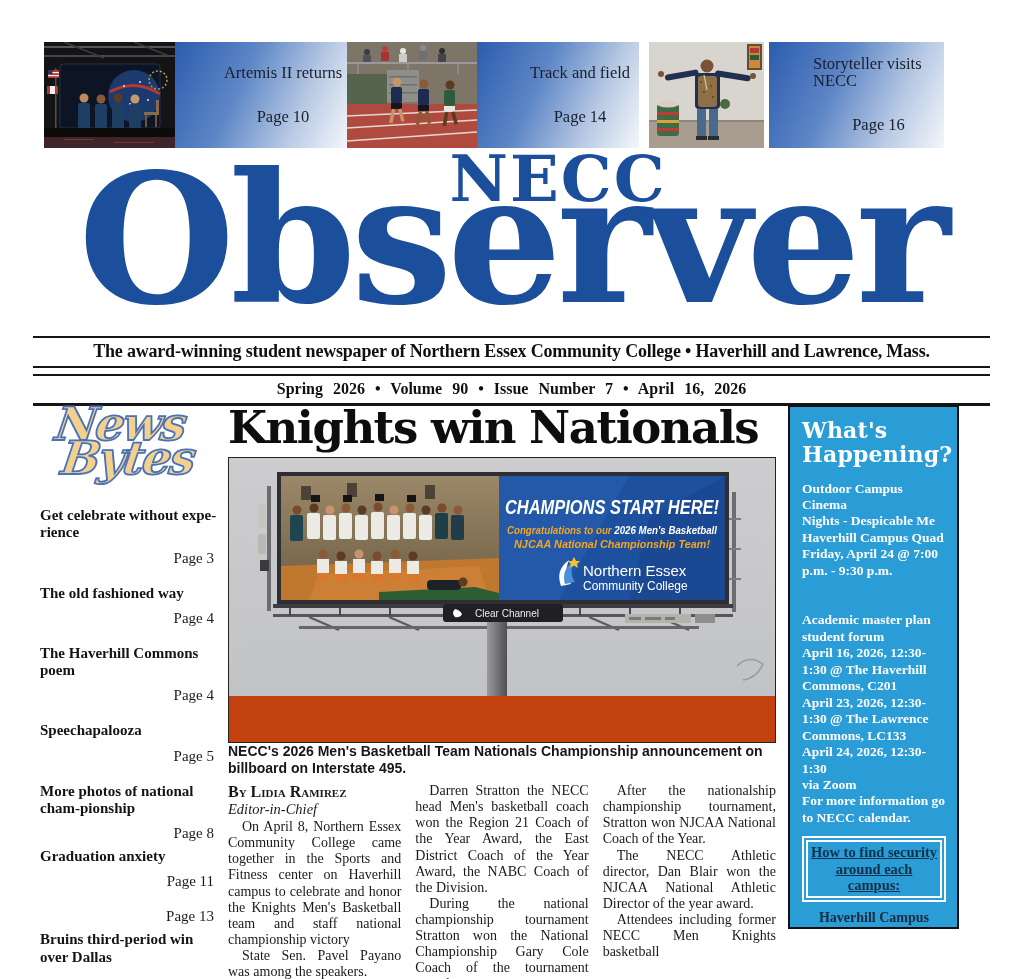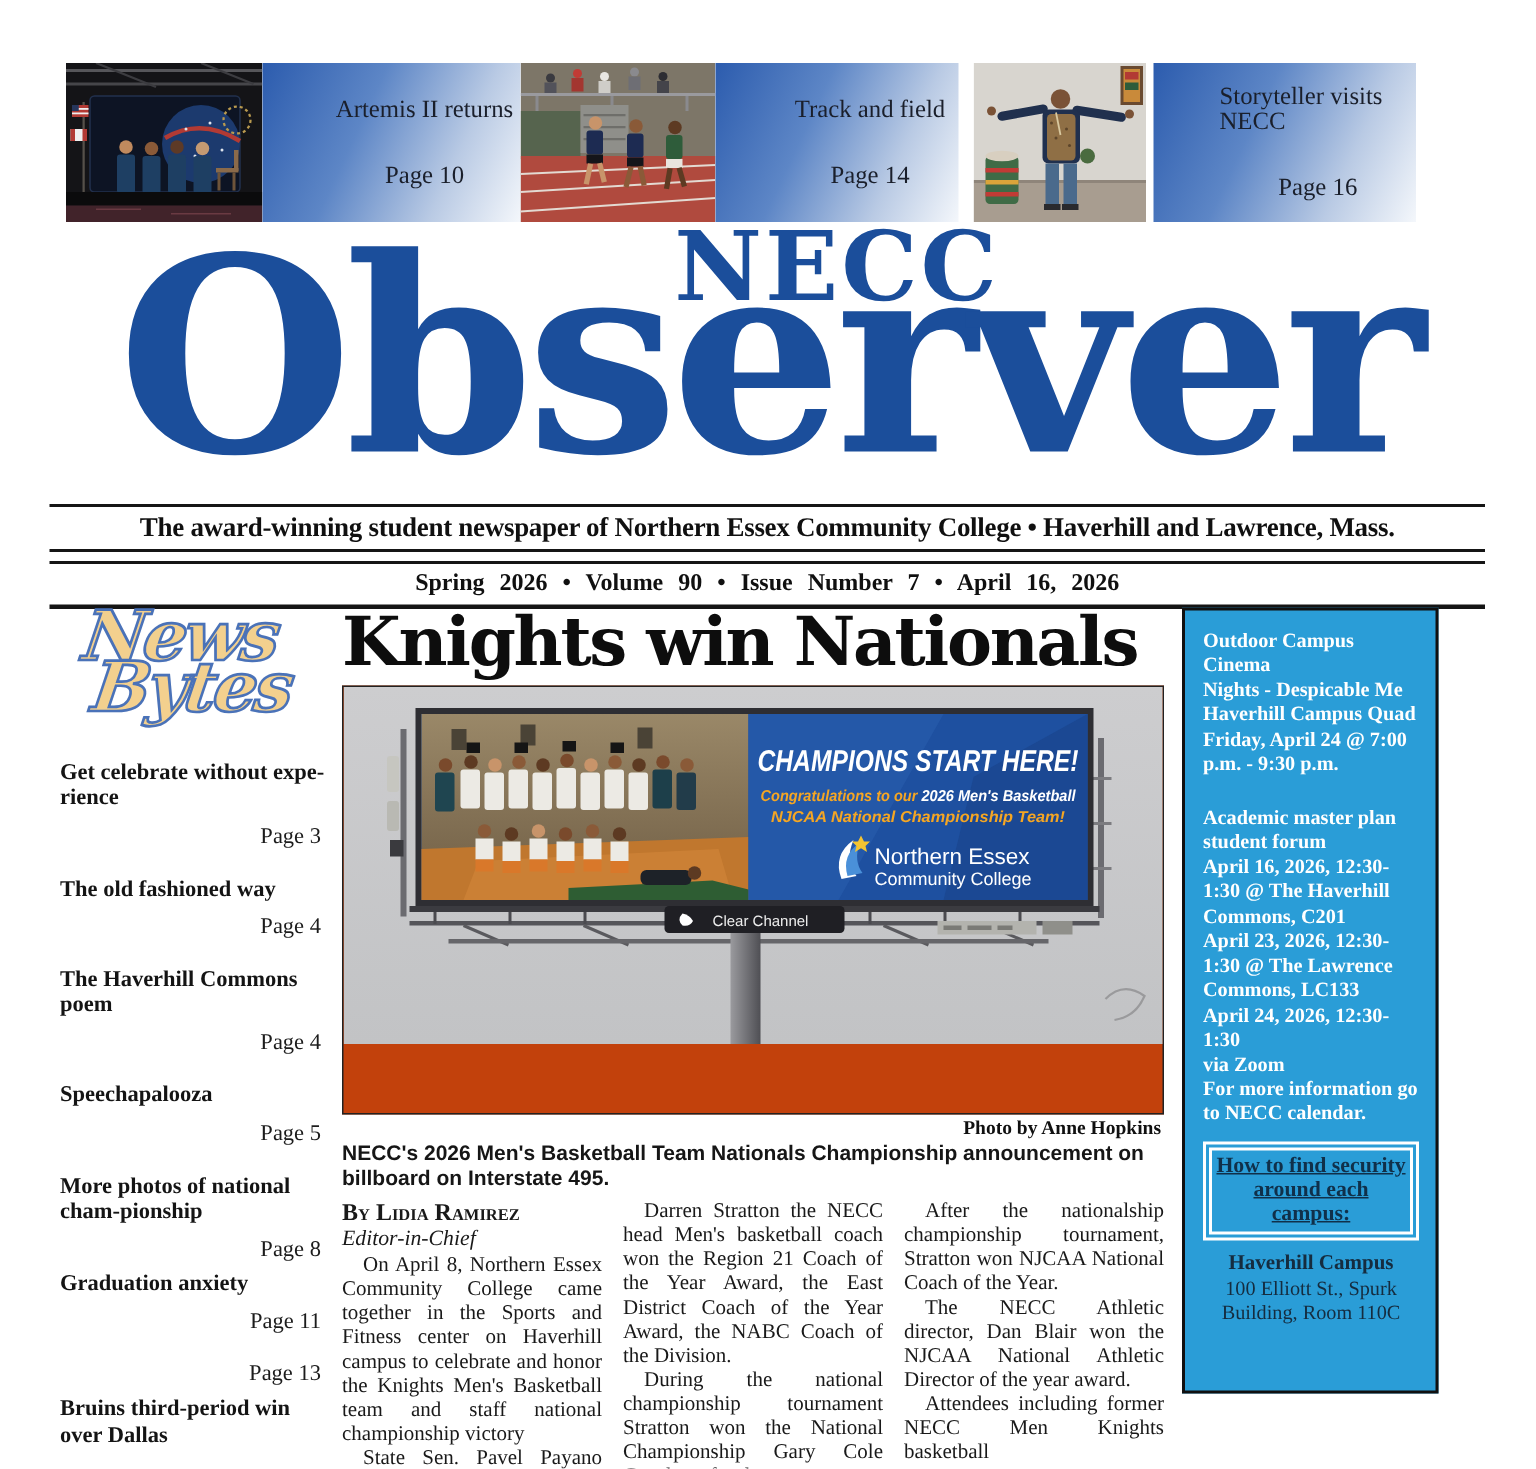--- a/index.html
+++ b/index.html
@@ -85,21 +85,21 @@
 
   
   .wh-box {
     width:171px; height:524px; background:#2a9dd7; border:2px solid #101010;
     padding:12px 11px 8px 12px; color:#ffffff; overflow:hidden;
   }
   .wh-title {
     font-family:"DejaVu Serif", serif; font-weight:bold; font-size:22px; line-height:1.08;
     letter-spacing:0.2px; margin-bottom:14px;
   }
-  .wh-event { font-weight:bold; font-size:13.5px; line-height:1.22; white-space:pre-line; margin-bottom:19px; }
+  .wh-event { font-weight:bold; font-size:13.5px; line-height:1.22; white-space:pre-line; margin-bottom:33px; }
   .security-box { border:6px double #ffffff; padding:2px 2px 3px 2px; margin:2px 0 8px 0; }
   .security-text {
     color:#10304a; font-weight:bold; font-size:14.5px; line-height:1.12; text-align:center;
     text-decoration:underline; white-space:pre-line;
   }
   .wh-contact { color:#152c3f; text-align:center; font-size:13.5px; line-height:1.16; }
   .wh-contact .c-bold { font-weight:bold; font-size:14px; }
 </style>
 </head>
 <body>
@@ -442,21 +442,20 @@
           <rect x="396" y="156" width="66" height="9" fill="#b3b3ae"></rect>
           <rect x="400" y="159" width="12" height="3" fill="#7a7a76"></rect>
             <rect x="416" y="159" width="16" height="3" fill="#7a7a76"></rect>
             <rect x="436" y="159" width="10" height="3" fill="#7a7a76"></rect>
           <rect x="466" y="156" width="20" height="9" fill="#8f8f8a"></rect>
 
           <path d="M 508 208 Q 520 196 534 206 Q 528 220 514 222" fill="none" stroke="#9a9a9c" stroke-width="1.5"></path>
         </svg>
       </div>
 
-      <div class="photo-credit">Photo by Anne Hopkins</div>
       <div class="caption">NECC's 2026 Men's Basketball Team Nationals Championship announcement on billboard on Interstate 495.</div>
 
       <div class="body-cols">
         <div class="col">
           <div class="byline-name">By Lidia Ramirez</div>
           <div class="byline-role">Editor-in-Chief</div>
           <p class="body-par">On April 8, Northern Essex Community College came together in the Sports and Fitness center on Haverhill campus to celebrate and honor the Knights Men's Basketball team and staff national championship victory</p>
           <p class="body-par">State Sen. Pavel Payano was among the speakers.</p>
         </div>
         <div class="col">
@@ -467,20 +466,21 @@
           <p class="body-par">After the nationalship championship tournament, Stratton won NJCAA National Coach of the Year.</p>
           <p class="body-par">The NECC Athletic director, Dan Blair won the NJCAA National Athletic Director of the year award.</p>
           <p class="body-par">Attendees including former NECC Men Knights basketball</p>
           <div class="continued">Continued on Page 8</div>
         </div>
       </div>
     </div>
 
     <div class="right-col">
       <div class="wh-box">
+        <div class="wh-title">What's Happening?</div>
         <div class="wh-event">Outdoor Campus Cinema
 Nights - Despicable Me
 Haverhill Campus Quad
 Friday, April 24 @ 7:00
 p.m. - 9:30 p.m.</div>
         <div class="wh-event" style="margin-bottom:10px">Academic master plan
 student forum
 April 16, 2026, 12:30-
 1:30 @ The Haverhill
 Commons, C201

